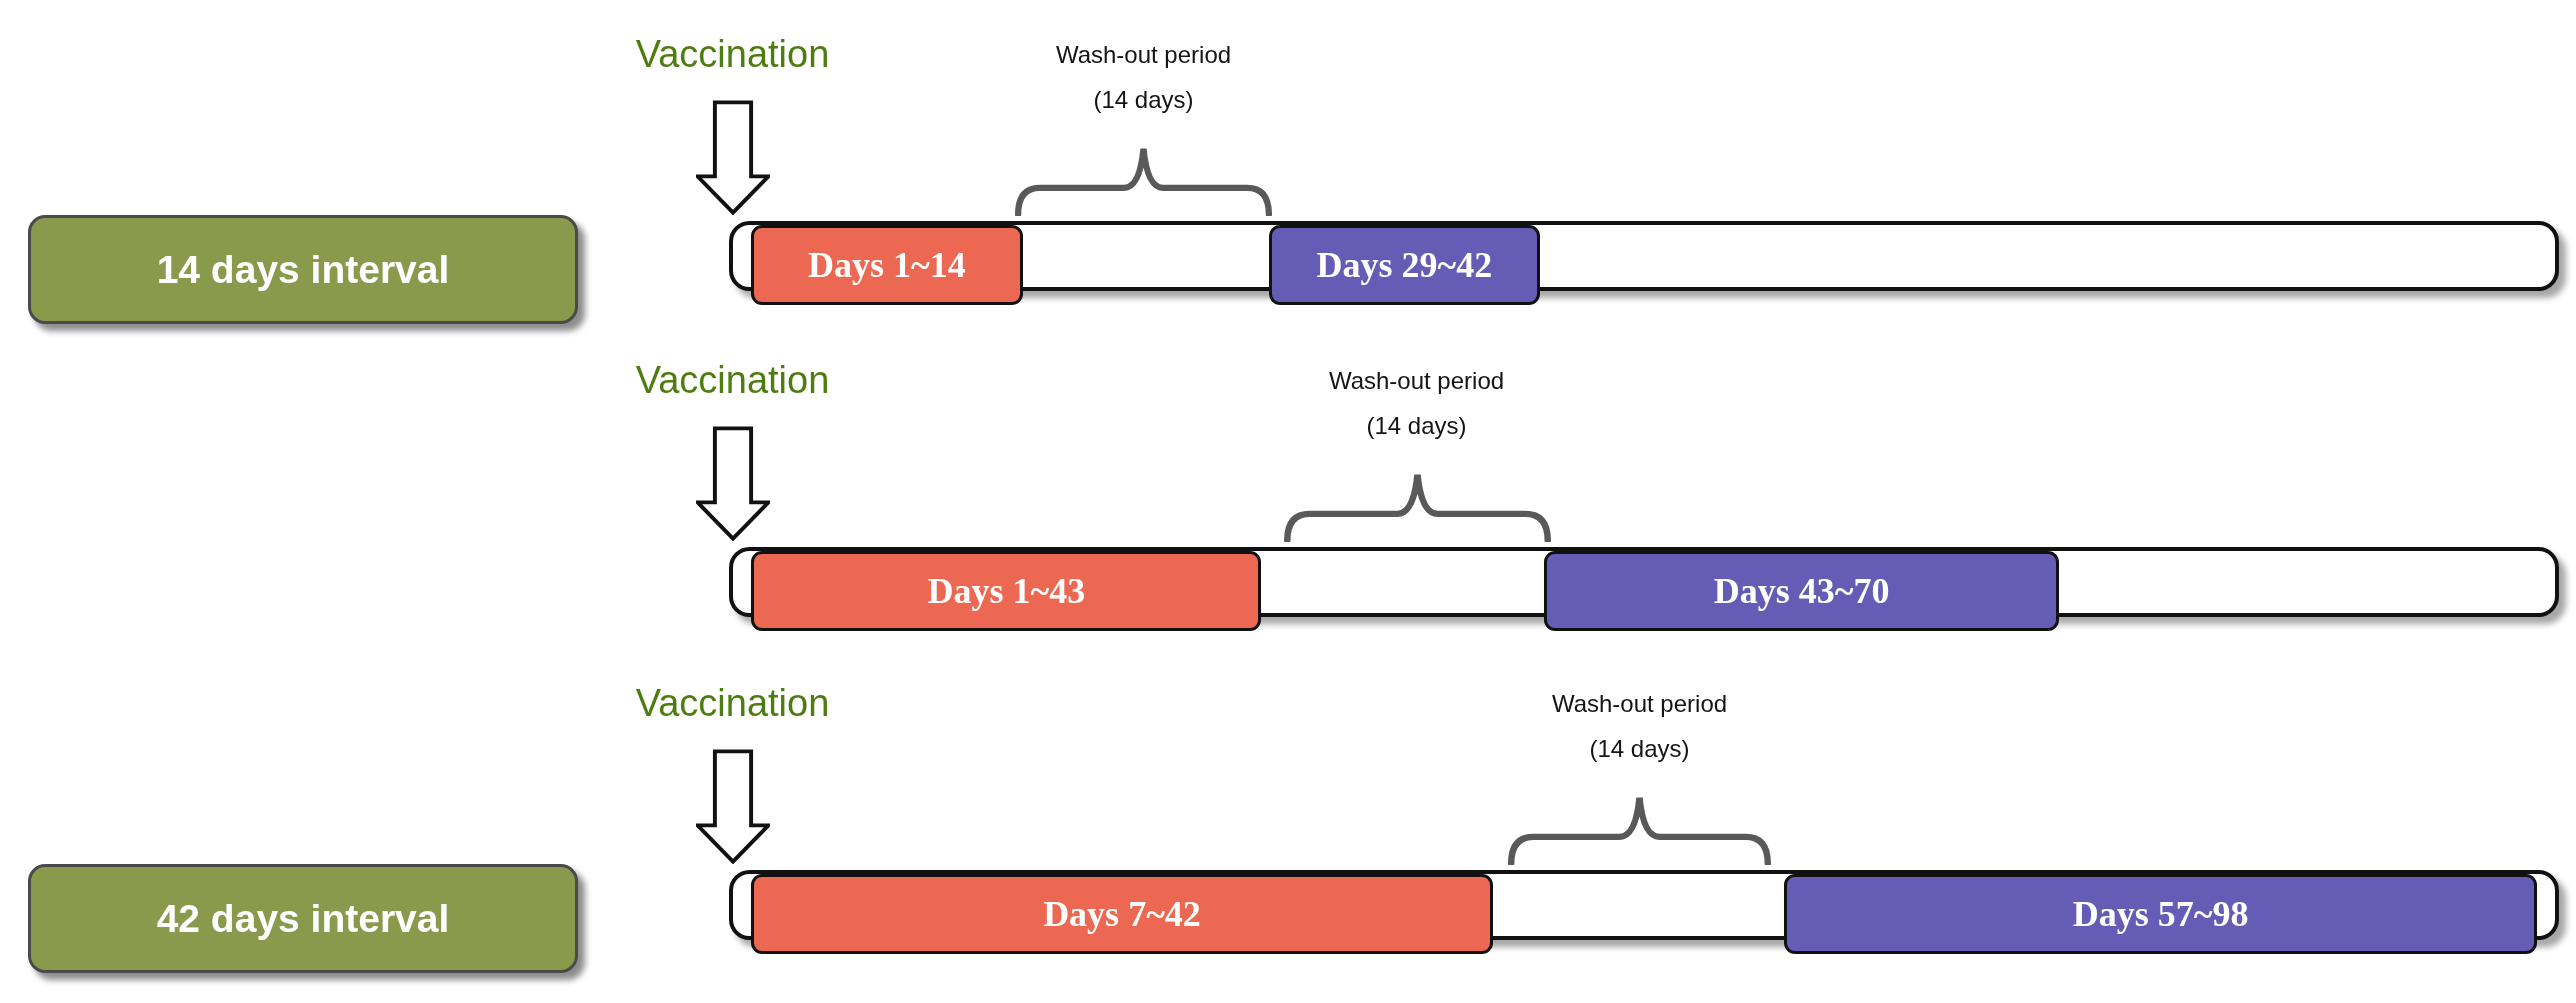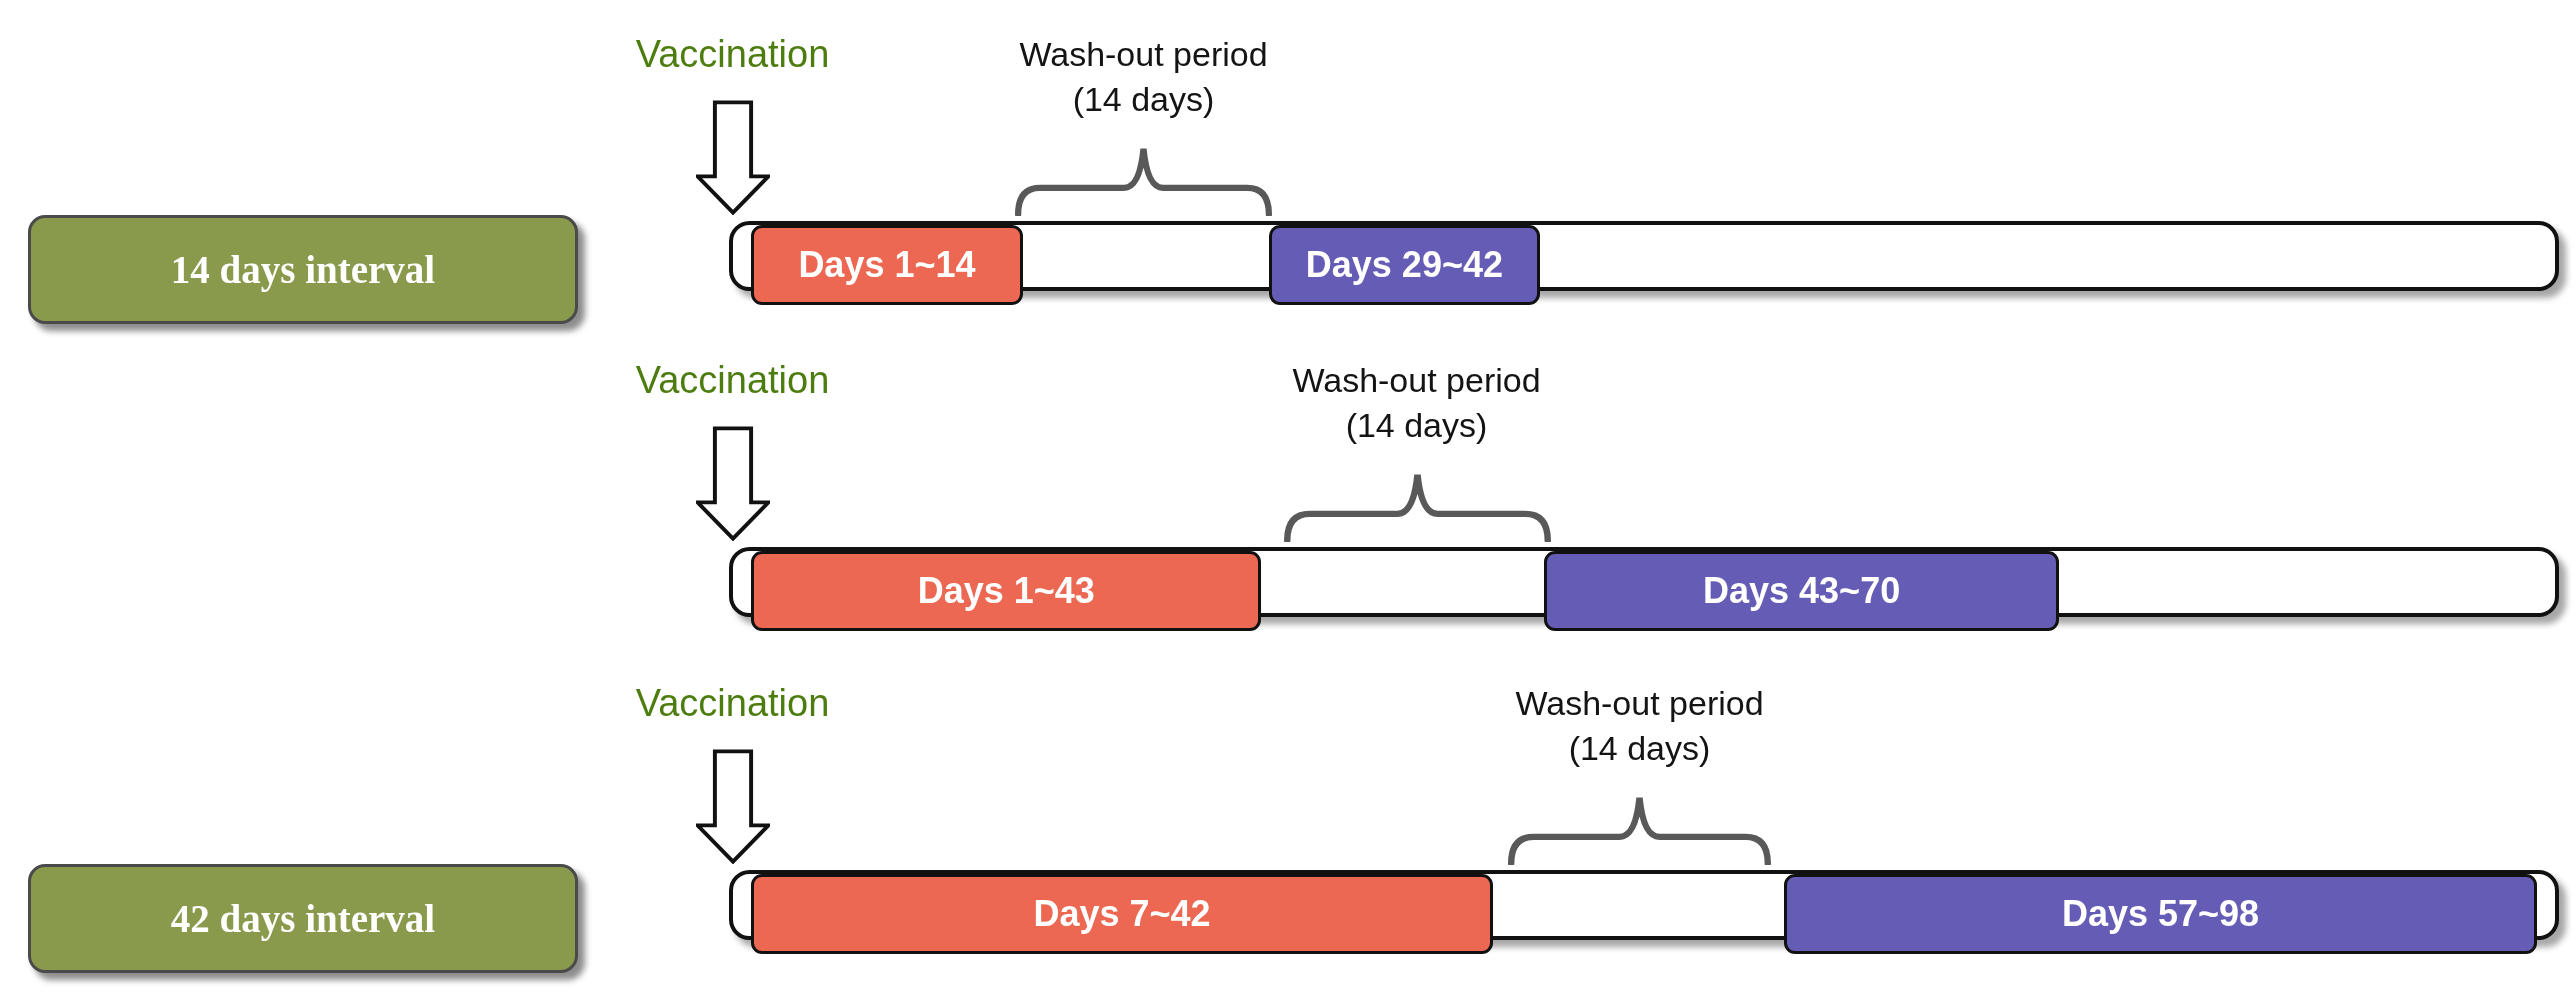--- a/index.html
+++ b/index.html
@@ -19,57 +19,57 @@
   .interval-label {
     position: absolute; left: 28px; top: 183px;
     width: 550px; height: 109px;
     background: #8a9a4d;
     border: 3.2px solid #4a4a4a;
     border-radius: 17.3px;
     box-shadow: 6.3px 7px 6.3px rgba(0,0,0,0.45);
     display: flex; align-items: center; justify-content: center;
     color: #ffffff; font-weight: bold; font-size: 39px;
     box-sizing: border-box;
-    font-family: Liberation Serif, serif;
   }
 
   
   .vacc-label {
     position: absolute; left: 559px; top: 0;
     width: 347px; text-align: center;
     font-size: 38px; line-height: 44px; color: #4d7c0f;
   }
   .vacc-arrow {
     position: absolute; left: 696px; top: 68px;
     width: 74px; height: 115px;
   }
 
   
   .washout-label {
     position: absolute; top: 0; width: 441px;
-    text-align: center; font-size: 34px; line-height: 45px; color: #141414;
+    text-align: center; font-size: 24px; line-height: 45px; color: #141414;
   }
   .r1 .washout-label { left: 923px; }
   .r2 .washout-label { left: 1196px; }
   .r3 .washout-label { left: 1419px; }
 
   .washout-brace { position: absolute; top: 109px; height: 75px; }
   .r1 .washout-brace { left: 1015px; width: 257px; }
   .r2 .washout-brace { left: 1284px; width: 267px; }
   .r3 .washout-brace { left: 1508px; width: 263px; }
 
   
   .timeline-bar {
     position: absolute; left: 729px; top: 189px;
     width: 1830px; height: 70px;
     background: #ffffff;
     border: 4.7px solid #111111;
     border-radius: 20.5px;
     box-shadow: 6.3px 7px 6.3px rgba(0,0,0,0.35);
     box-sizing: border-box;
+    font-family: Liberation Serif, serif;
   }
   .seg {
     position: absolute; top: 0; height: 80px;
     border: 3.9px solid #111111;
     border-radius: 11px;
     box-sizing: border-box;
     display: flex; align-items: center; justify-content: center;
     color: #ffffff; font-weight: bold; font-size: 36px;
     white-space: nowrap;
   }

